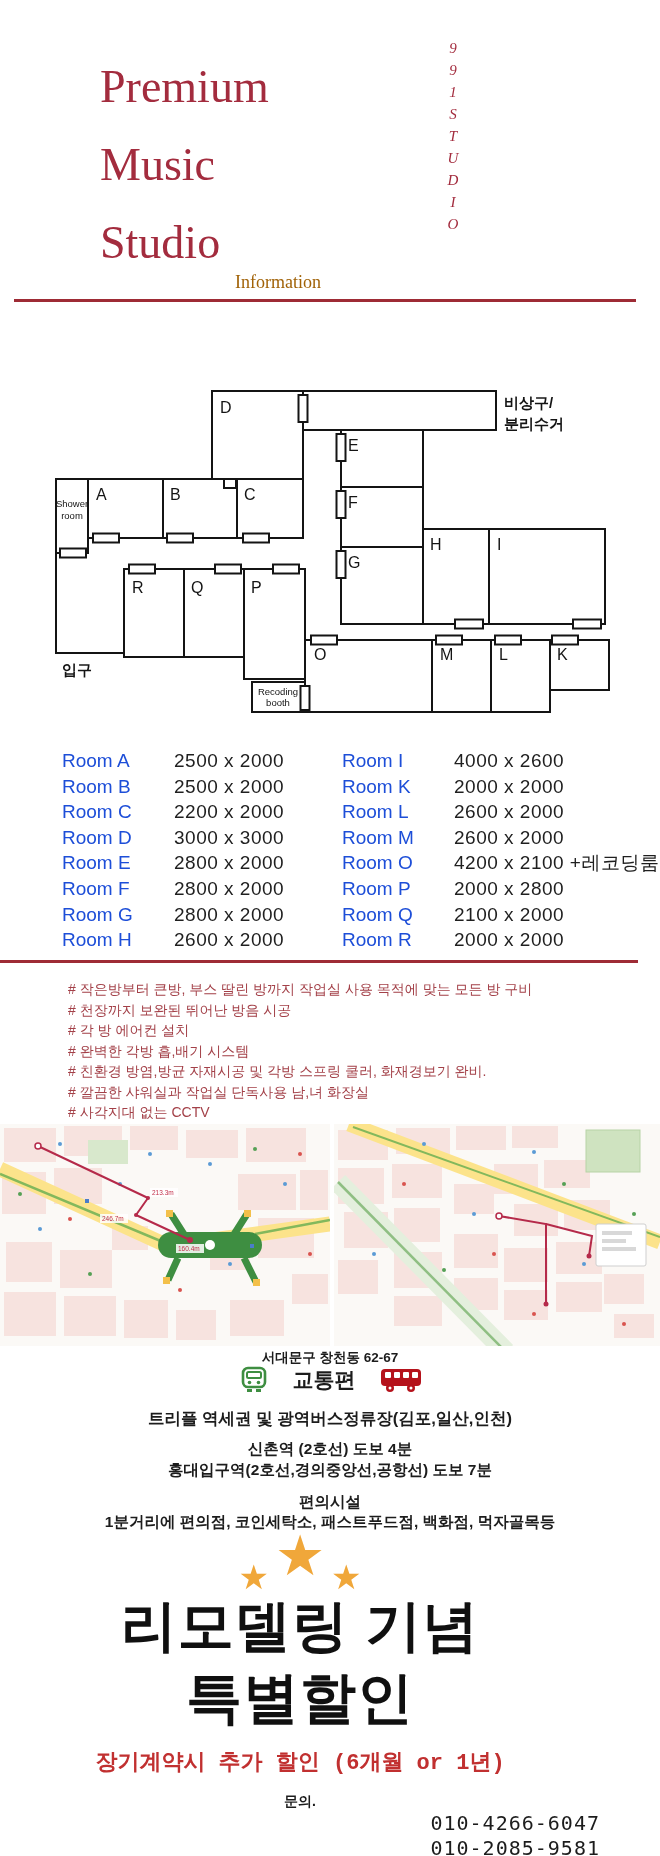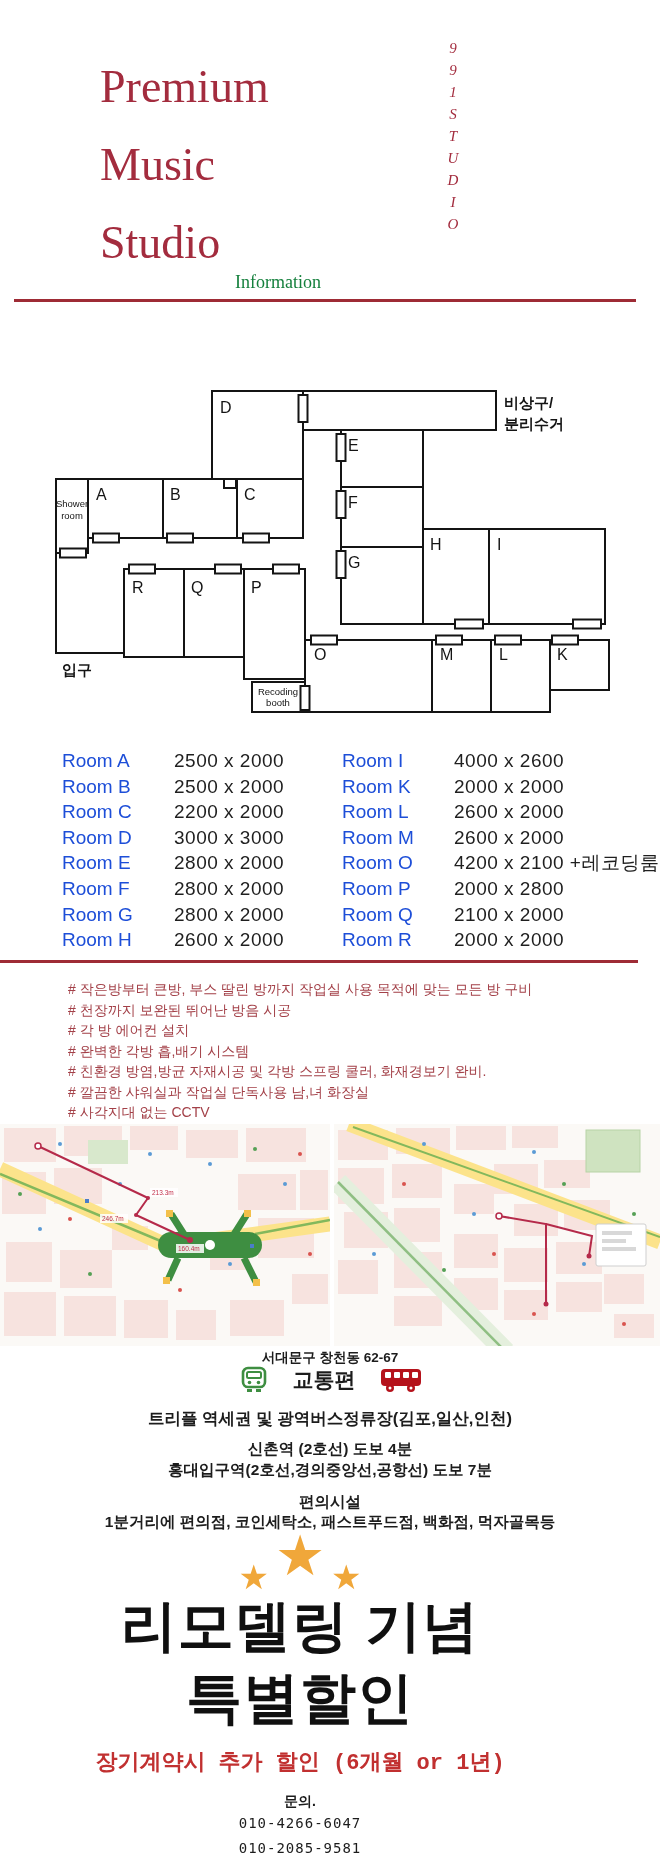--- a/index.html
+++ b/index.html
@@ -9,21 +9,21 @@
   
   .brand-title{position:absolute;left:100px;top:36px;font-family:"Liberation Serif",serif;
                font-size:46px;line-height:1.17;color:#a32c3e;}
   .brand-title span{display:block;margin-top:24px;}
   .studio-vertical{position:absolute;left:444px;top:40px;color:#a32c3e;
                    font-family:"Liberation Serif",serif;font-style:italic;font-size:15px;
                    writing-mode:vertical-rl;text-orientation:upright;letter-spacing:6px;}
 
   
   .info-heading{position:absolute;left:0;top:272px;width:556px;text-align:center;
-                font-family:"Liberation Serif",serif;font-size:18px;color:#15803d;}
+                font-family:"Liberation Serif",serif;font-size:18px;color:#a16207;}
   .rule{position:absolute;height:3px;background:#9e2b35;}
   .info-rule{left:14px;right:24px;top:299px;}
   .table-rule{left:0;right:22px;top:960px;}
 
   
   #floorplan{position:absolute;left:28px;top:320px;}
   #floorplan .wall{fill:none;stroke:#141414;stroke-width:2;}
   #floorplan .door{fill:#ffffff;stroke:#141414;stroke-width:2;}
   #floorplan text{font-family:"Liberation Sans",sans-serif;fill:#141414;}
   .room-letter{font-size:16px;font-weight:500;}
@@ -61,21 +61,21 @@
 
   
   .promo{position:absolute;left:0;top:1528px;width:600px;text-align:center;}
   .stars{height:62px;}
   .star{color:#f0a73a;display:inline-block;line-height:1;}
   .star.small{font-size:34px;transform:translateY(14px);}
   .star.big{font-size:56px;margin:0 6px;}
   .headline{font-size:56px;font-weight:800;color:#101010;line-height:1.28;letter-spacing:1px;}
   .discount{margin-top:14px;font-size:22px;font-weight:700;color:#c13030;font-family:Liberation Mono, monospace;}
   .contact-heading{margin-top:16px;font-size:14px;font-weight:700;}
-  .phone{font-family:"DejaVu Sans Mono",monospace;font-size:14px;line-height:25px;letter-spacing:1px;}
+  .phone{font-family:"DejaVu Sans Mono",monospace;font-size:20px;line-height:25px;letter-spacing:1px;text-align:right;}
 </style>
 </head>
 <body>
 
 <div id="page">
 
   <div class="brand-title">
     <span>Premium</span>
     <span>Music</span>
     <span>Studio</span>

